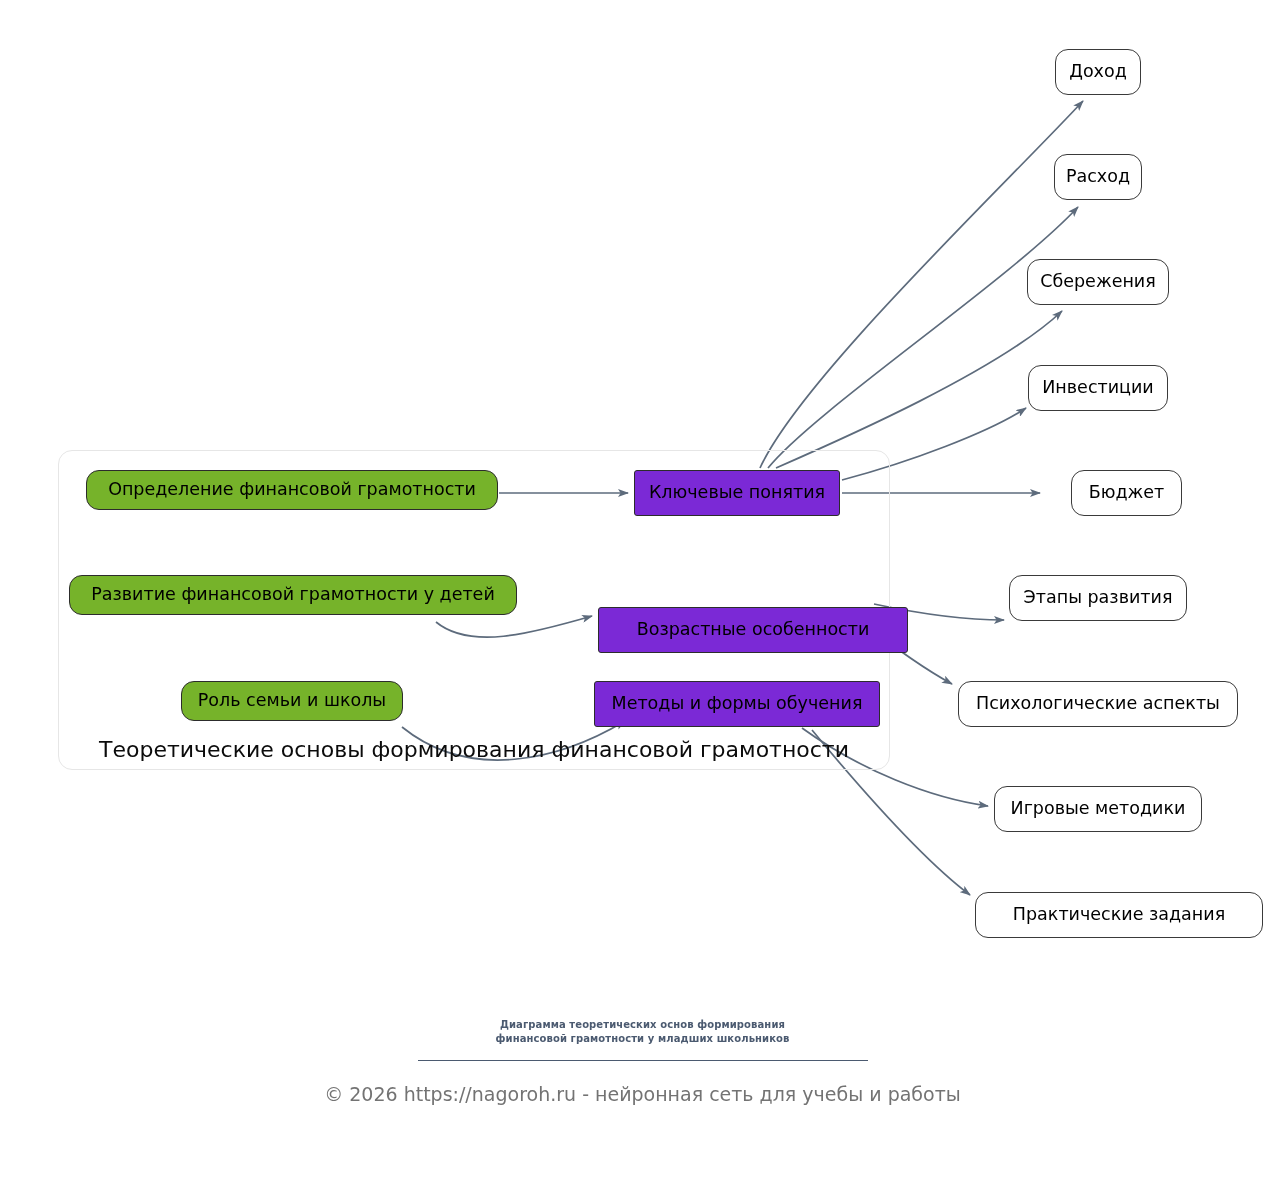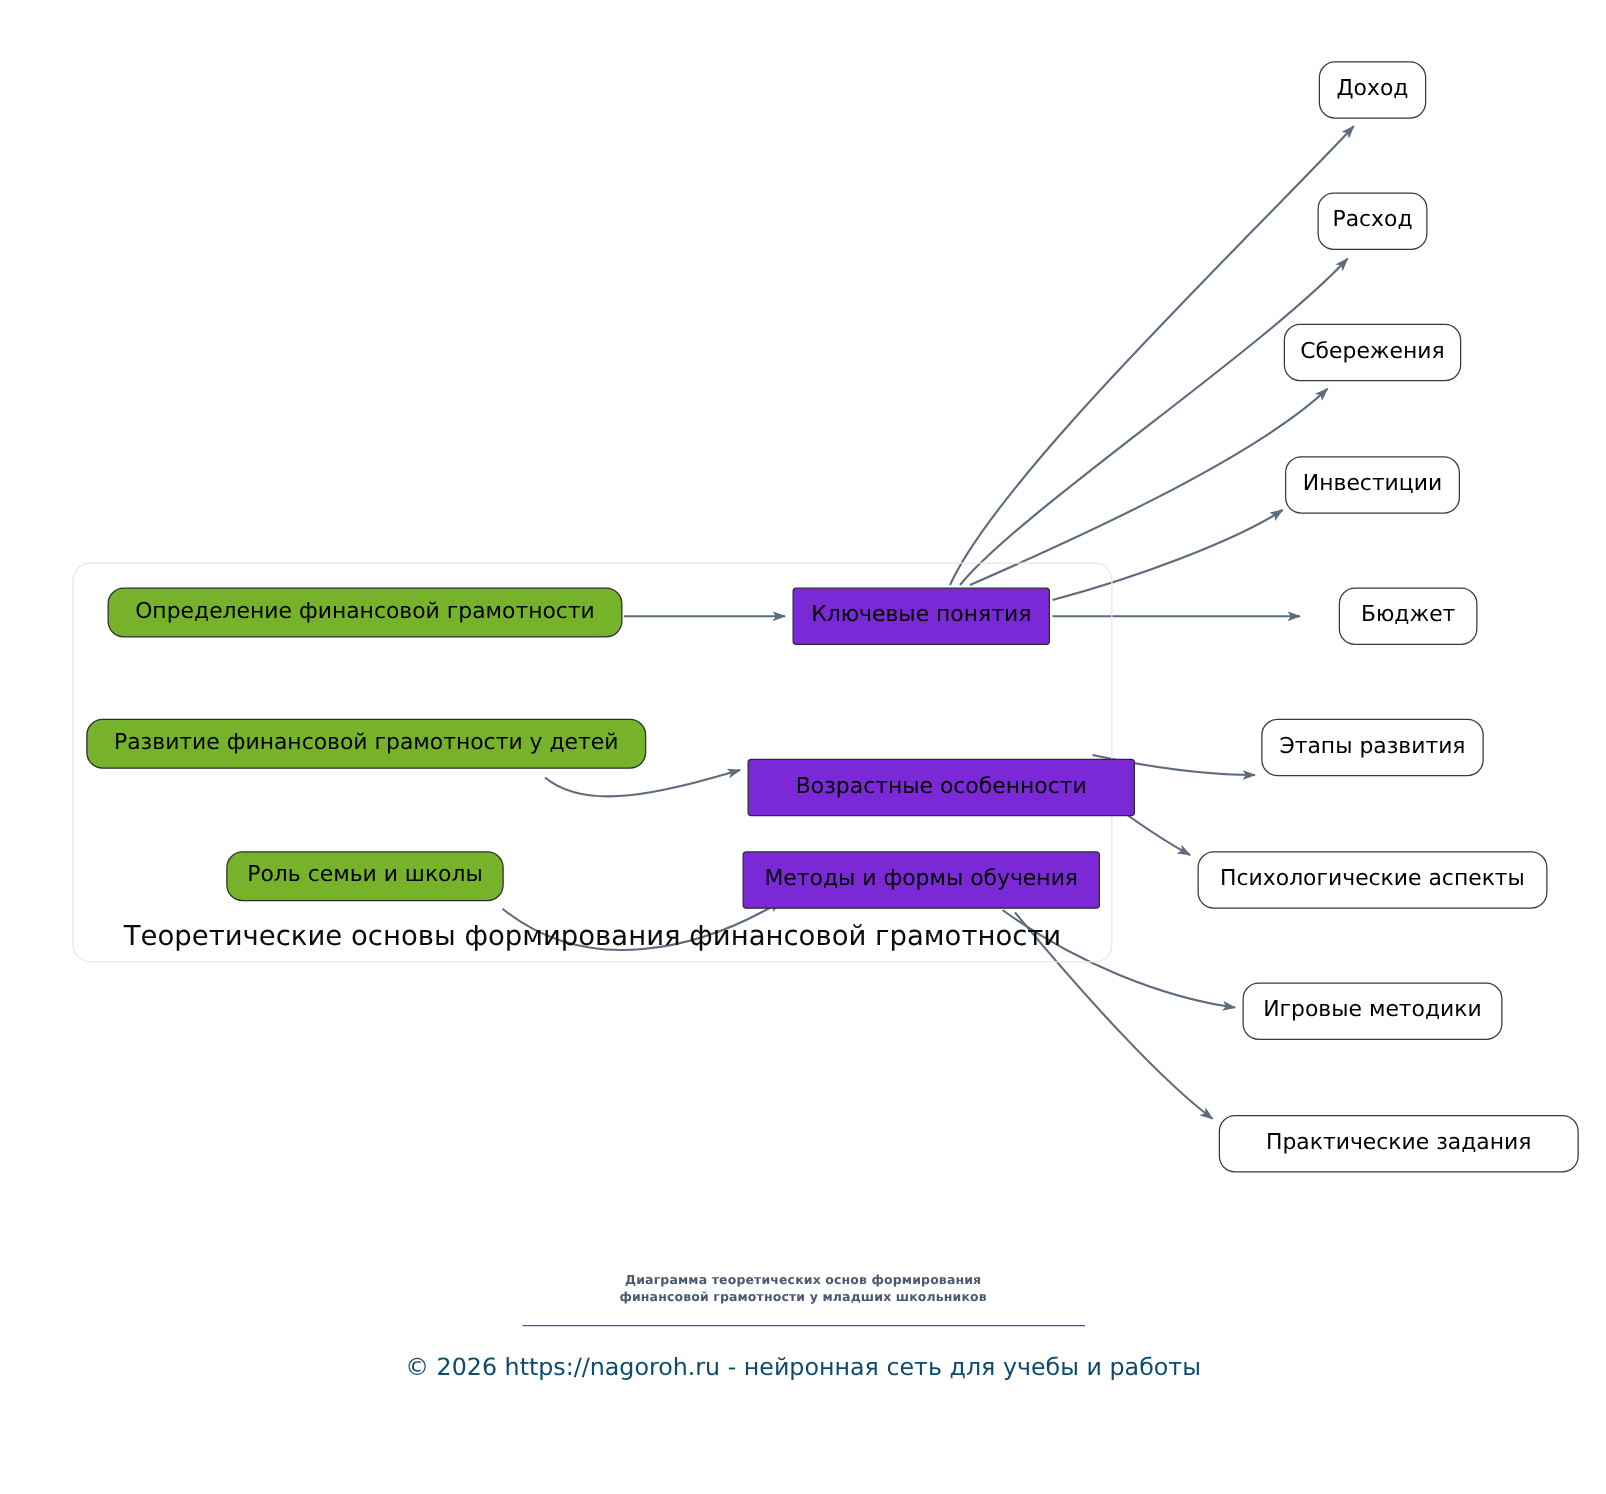--- a/index.html
+++ b/index.html
@@ -129,21 +129,21 @@
   }
   .caption-divider {
     width: 450px;
     height: 0;
     margin: 14px auto 0 auto;
     border-top: 1.4px solid #4b5a70;
   }
   .caption-footer {
     margin-top: 22px;
     font-size: 19px;
-    color: #0c4a6e;
+    color: #737373;
     font-family: "DejaVu Sans", "Liberation Sans", sans-serif;
   }
 </style>
 </head>
 <body>
 
 <div id="diagram-canvas">
 
   <svg class="edge-layer" viewBox="0 0 1285 1195" xmlns="http://www.w3.org/2000/svg">
     <defs>

